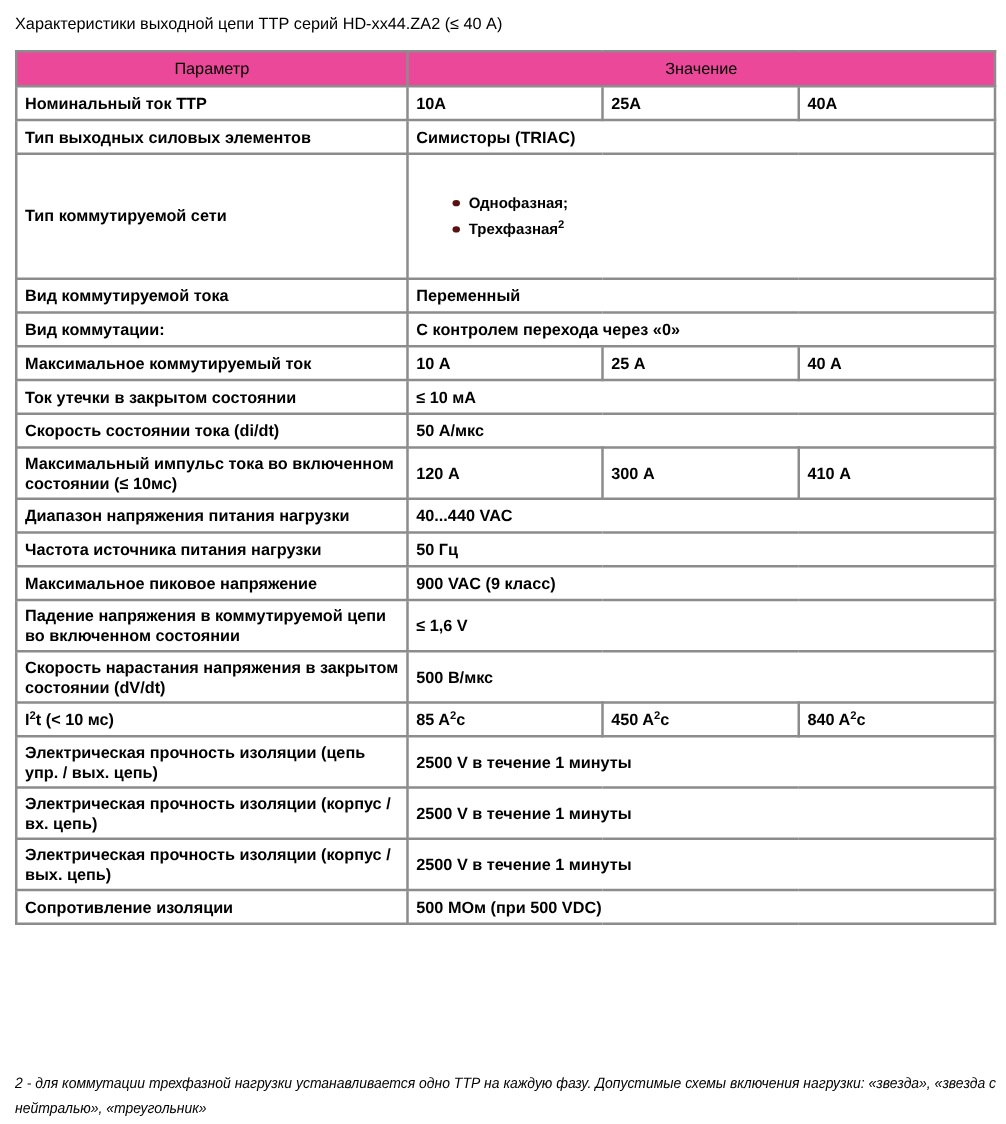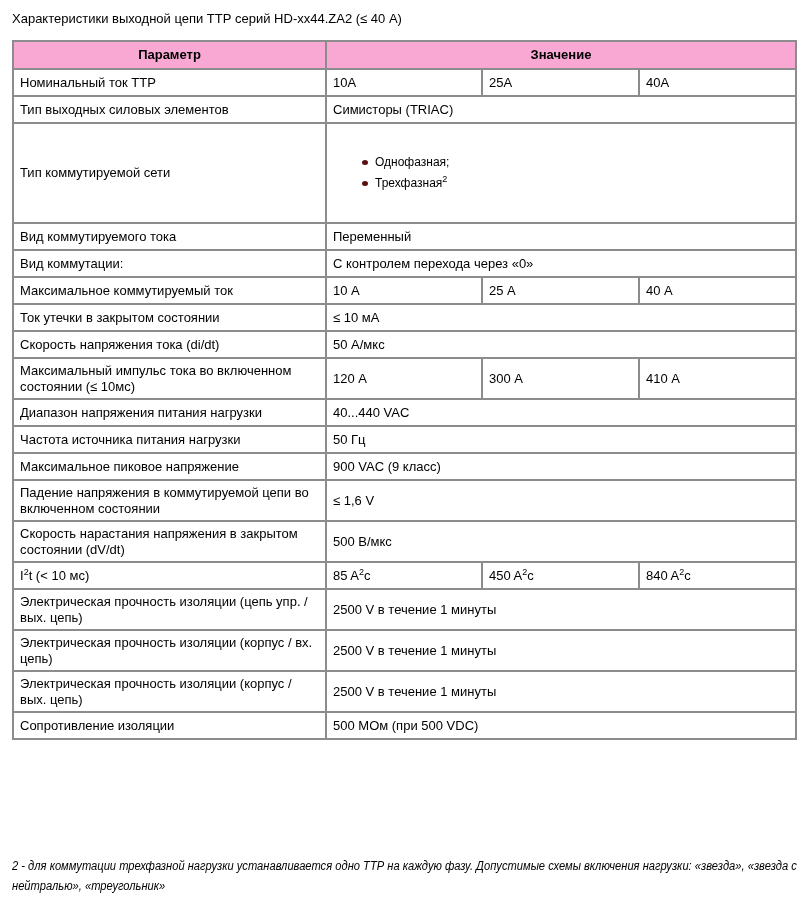--- a/index.html
+++ b/index.html
@@ -3,22 +3,22 @@
 <meta charset="utf-8">
 <style>
   html, body { margin: 0; padding: 0; background: #ffffff; }
   body { width: 805px; height: 899px; position: relative; overflow: hidden;
          font-family: "Liberation Sans", sans-serif; color: #000; }
   .title { position: absolute; left: 12px; top: 11px; font-size: 13px; font-weight: normal; white-space: nowrap; }
   table.spec { position: absolute; left: 12px; top: 40px; width: 783px; border-collapse: collapse;
                table-layout: fixed; font-size: 13px; }
   table.spec td, table.spec th { border: 2px solid #8c8c8c; padding: 0 6px; vertical-align: middle;
                line-height: 16px; }
-  table.spec th { background: #f9a8d4; font-weight: bold; height: 26px; }
-  table.spec td { height: 25px; }
+  table.spec th { background: #ec4899; font-weight: normal; height: 26px; }
+  table.spec td { height: 25px; font-weight: bold; }
   table.spec tr.tall td { height: 39px; }
   table.spec tr.list td { height: 98px; }
   col.c1 { width: 313px; } col.c2 { width: 156px; } col.c3 { width: 157px; } col.c4 { width: 157px; }
   ul.bul { margin: 4px; padding: 0 0 0 38px; list-style: none; font-size: 12px; }
   ul.bul li { position: relative; line-height: 21px; }
   ul.bul li::before { content: ""; position: absolute; left: -13px; top: 8px; width: 6px; height: 5px;
                       border-radius: 50%; background: #5a1010; }
   sup { font-size: 9px; line-height: 0; vertical-align: 5px; }
   .foot { position: absolute; left: 12px; top: 856px; width: 785px; font-size: 12px; font-style: italic;
           line-height: 20px; transform: scaleX(0.93); transform-origin: left top; width: 845px; }
@@ -54,39 +54,39 @@
   <tr class="list">
     <td>Тип коммутируемой сети</td>
     <td colspan="3">
       <ul class="bul">
         <li><span>Однофазная;</span></li>
         <li><span>Трехфазная</span><sup>2</sup></li>
       </ul>
     </td>
   </tr>
   <tr>
-    <td>Вид коммутируемого тока</td>
+    <td>Вид коммутируемой тока</td>
     <td colspan="3">Переменный</td>
   </tr>
   <tr>
     <td>Вид коммутации:</td>
     <td colspan="3">С контролем перехода через «0»</td>
   </tr>
   <tr>
     <td>Максимальное коммутируемый ток</td>
     <td>10 А</td>
     <td>25 А</td>
     <td>40 А</td>
   </tr>
   <tr>
     <td>Ток утечки в закрытом состоянии</td>
     <td colspan="3">≤ 10 мА</td>
   </tr>
   <tr>
-    <td>Скорость напряжения тока (di/dt)</td>
+    <td>Скорость состоянии тока (di/dt)</td>
     <td colspan="3">50 А/мкс</td>
   </tr>
   <tr class="tall">
     <td>Максимальный импульс тока во включенном состоянии (≤ 10мс)</td>
     <td>120 А</td>
     <td>300 А</td>
     <td>410 А</td>
   </tr>
   <tr>
     <td>Диапазон напряжения питания нагрузки</td>

